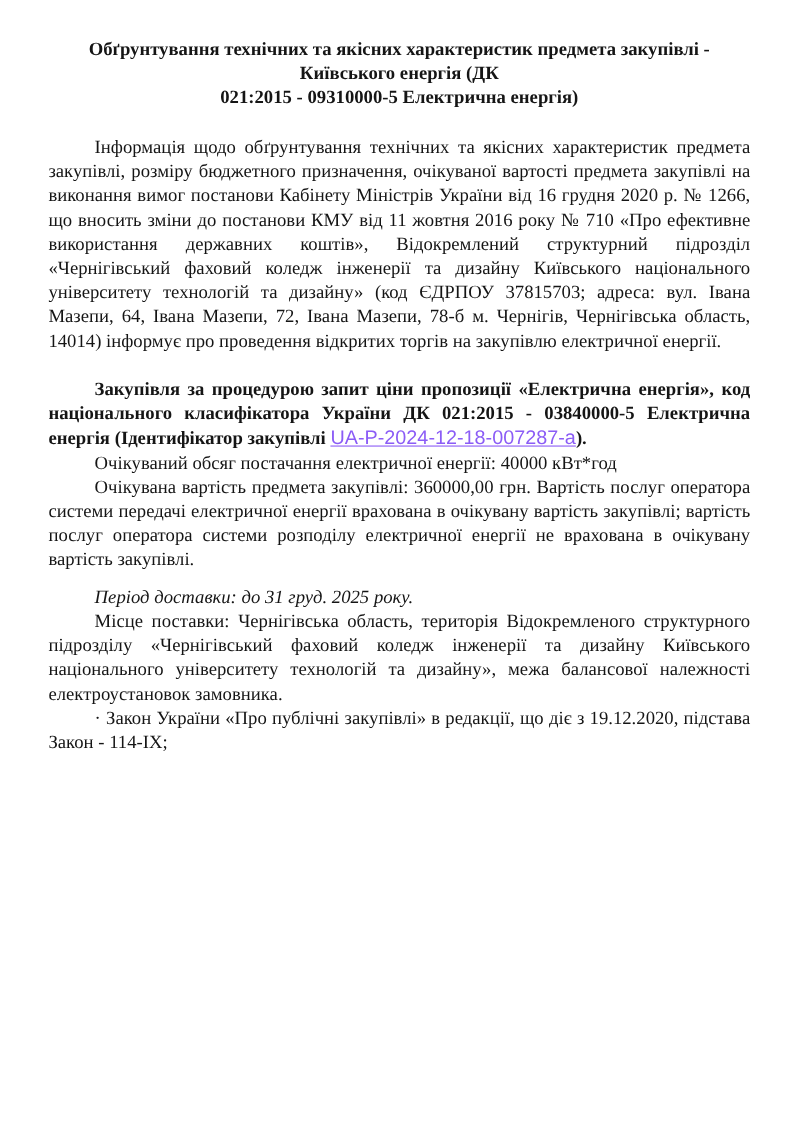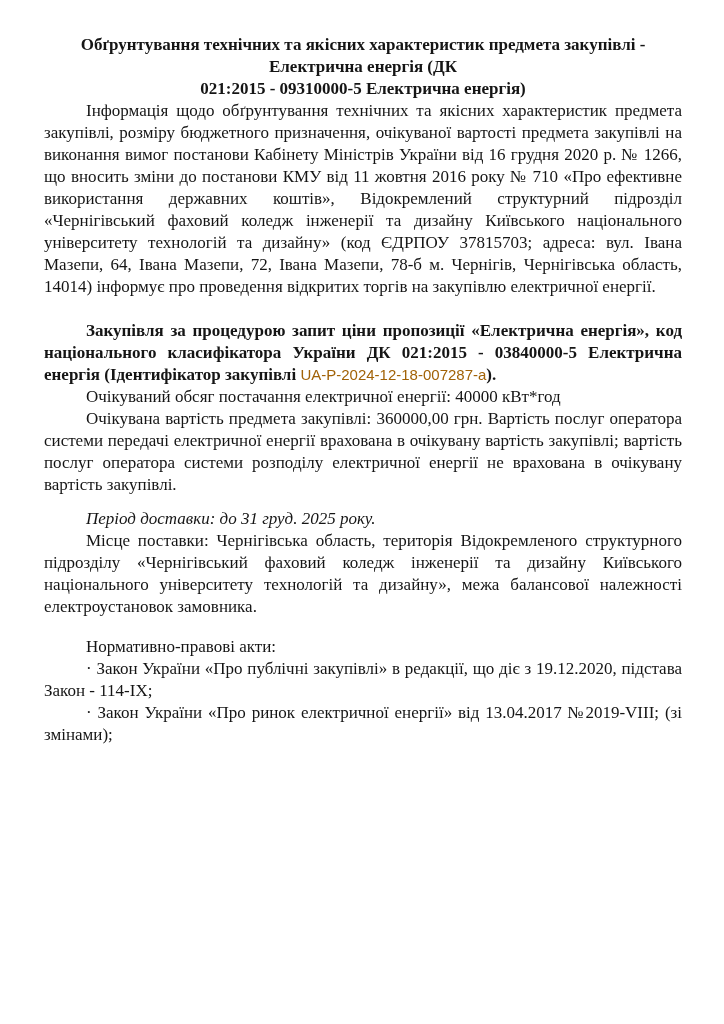--- a/index.html
+++ b/index.html
@@ -20,62 +20,62 @@
     padding: 34px 42px 0 44px;
     font-family: "Liberation Serif", "DejaVu Serif", serif;
     font-size: 17px;
     line-height: 22px;
     color: #151515;
     text-align: justify;
   }
   .title {
     text-align: center;
     font-weight: bold;
+    margin-bottom: 23px;
   }
   .title div {
     white-space: nowrap;
   }
   p {
     margin: 0;
     text-indent: 42px;
   }
   .bold {
     font-weight: bold;
   }
   .mt-block   { margin-top: 22px; }
   .mt-small   { }
   .mt-section { margin-top: 12px; font-style: italic; }
   .mt-legal   { margin-top: 18px; }
   .proc-id {
     font-family: "Liberation Sans", "DejaVu Sans", sans-serif;
-    font-size: 15px;
+    font-size: 18px;
     font-weight: normal;
-    color: #a16207;
+    text-decoration: underline;
+    color: #8b5cf6;
   }
 </style>
 </head>
 <body>
 
 <div class="page">
   <div class="doc">
 
     <div class="title">
       <div>Обґрунтування технічних та якісних характеристик предмета закупівлі -</div>
-      <div>Електрична енергія (ДК</div>
+      <div>Київського енергія (ДК</div>
       <div>021:2015 - 09310000-5 Електрична енергія)</div>
     </div>
 
     <p>Інформація щодо обґрунтування технічних та якісних характеристик предмета закупівлі, розміру бюджетного призначення, очікуваної вартості предмета закупівлі на виконання вимог постанови Кабінету Міністрів України від 16 грудня 2020 р. № 1266, що вносить зміни до постанови КМУ від 11 жовтня 2016 року № 710 «Про ефективне використання державних коштів», Відокремлений структурний підрозділ «Чернігівський фаховий коледж інженерії та дизайну Київського національного університету технологій та дизайну» (код ЄДРПОУ 37815703; адреса: вул. Івана Мазепи, 64, Івана Мазепи, 72, Івана Мазепи, 78-б м. Чернігів, Чернігівська область, 14014) інформує про проведення відкритих торгів на закупівлю електричної енергії.</p>
 
     <p class="bold mt-block"><span>Закупівля за процедурою запит ціни пропозиції «Електрична енергія», код національного класифікатора України ДК 021:2015 - 03840000-5 Електрична енергія (Ідентифікатор закупівлі </span><span class="proc-id">UA-P-2024-12-18-007287-a</span><span>).</span></p>
 
     <p class="mt-small">Очікуваний обсяг постачання електричної енергії: 40000 кВт*год</p>
     <p>Очікувана вартість предмета закупівлі: 360000,00 грн. Вартість послуг оператора системи передачі електричної енергії врахована в очікувану вартість закупівлі; вартість послуг оператора системи розподілу електричної енергії не врахована в очікувану вартість закупівлі.</p>
 
     <p class="mt-section">Період доставки: до 31 груд. 2025 року.</p>
     <p>Місце поставки: Чернігівська область, територія Відокремленого структурного підрозділу «Чернігівський фаховий коледж інженерії та дизайну Київського національного університету технологій та дизайну», межа балансової належності електроустановок замовника.</p>
 
-    <p class="mt-legal">Нормативно-правові акти:</p>
     <p>· Закон України «Про публічні закупівлі» в редакції, що діє з 19.12.2020, підстава Закон - 114-IX;</p>
-    <p>· Закон України «Про ринок електричної енергії» від 13.04.2017 №2019-VIII; (зі змінами);</p>
 
   </div>
 </div>
 
 </body></html>

